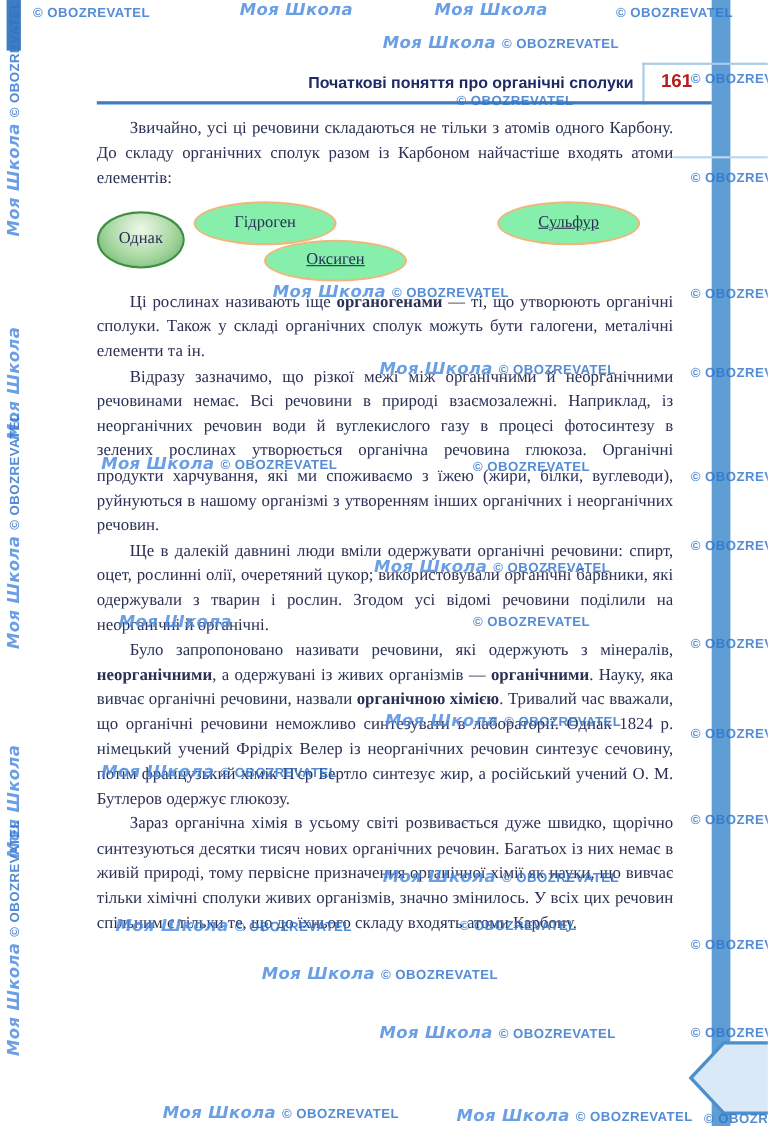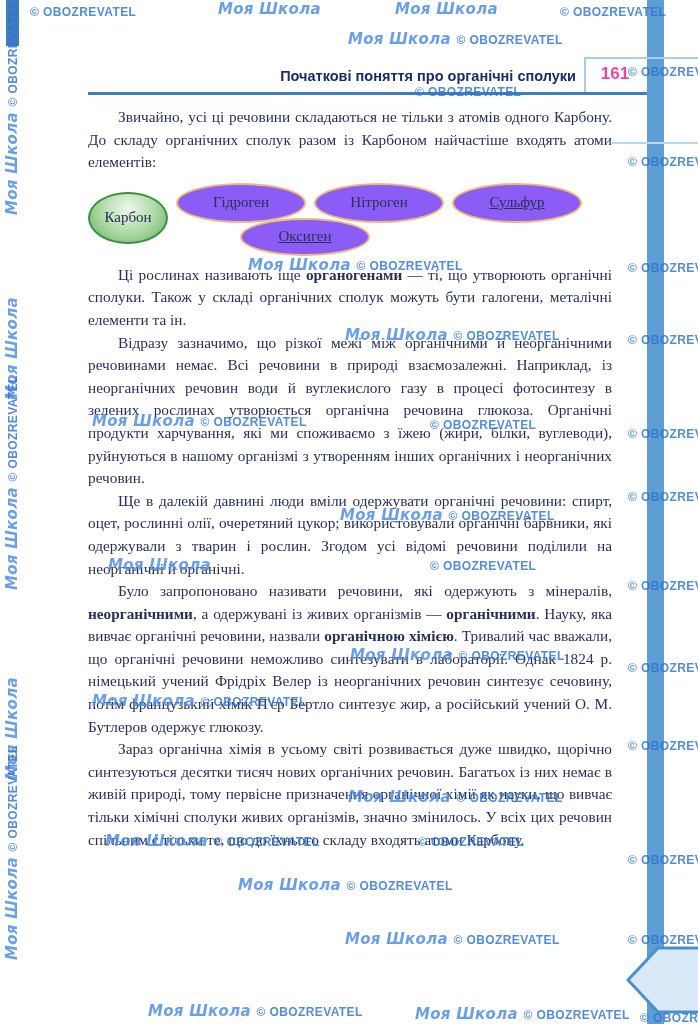--- a/index.html
+++ b/index.html
@@ -13,32 +13,32 @@
   .thin-top{position:absolute;left:584px;top:57px;width:114px;height:2px;background:#a9cbe9;}
   .thin-vert{position:absolute;left:584px;top:57px;width:2px;height:38px;background:#a9cbe9;}
   .thin-right2{position:absolute;left:612px;top:142px;width:86px;height:2px;background:#bcd6ee;}
   .corner-strip{position:absolute;left:6px;top:0;width:13px;height:46px;background:#3f7cc0;}
   .hexagon{position:absolute;left:626px;top:944px;}
 
   
   .header-title{position:absolute;left:88px;top:68px;width:488px;text-align:right;
     font-family:"Liberation Sans",sans-serif;font-weight:bold;font-size:14.5px;color:#1e2a66;}
   .page-num{position:absolute;left:586px;top:64px;width:58px;text-align:center;
-    font-family:"Liberation Sans",sans-serif;font-weight:bold;font-size:17px;color:#ec4899;}
+    font-family:"Liberation Sans",sans-serif;font-weight:bold;font-size:17px;color:#b91c1c;}
 
   
   .content{position:absolute;left:88px;top:106px;width:524px;font-size:15.3px;
     line-height:22.6px;color:#2a3055;text-align:justify;}
   .content p{margin:0;text-indent:30px;}
   .content b{font-weight:bold;margin-top:12px;}
 
   
   .diagram{position:relative;height:80px;margin:6px 0 4px;}
   .oval{position:absolute;display:flex;align-items:center;justify-content:center;
-    border-radius:50%;background:#8b5cf6;border:2px solid #edb87e;font-size:15px;color:#2a3055;}
+    border-radius:50%;background:#86efac;border:2px solid #edb87e;font-size:15px;color:#2a3055;}
   .oval-karbon{left:0;top:12px;width:76px;height:48px;
     background:radial-gradient(ellipse at 50% 30%, #eef8ea 0%, #a8d8a2 55%, #5fae60 100%);
     border-color:#3e8f42;}
   .oval-hidrohen{left:88px;top:3px;width:126px;height:36px;}
   .oval-nitrohen{left:226px;top:3px;width:126px;height:36px;}
   .oval-sulfur{left:364px;top:3px;width:126px;height:36px;text-decoration:underline;}
   .oval-oksyhen{left:152px;top:38px;width:126px;height:34px;text-decoration:underline;}
   .oval-fosfor{left:292px;top:38px;width:124px;height:34px;}
 
   
@@ -76,27 +76,24 @@
   <div class="page-num">161</div>
 
   <div class="content">
 
     <p>
       <span>Звичайно, усі ці речовини складаються не тільки з атомів одного Карбону. До складу органічних сполук разом із Карбоном найчастіше входять атоми елементів:</span>
     </p>
 
     <div class="diagram">
       <div class="oval oval-karbon">
-        <span>Карбон</span>
+        <span>Однак</span>
       </div>
       <div class="oval oval-hidrohen">
         <span>Гідроген</span>
-      </div>
-      <div class="oval oval-nitrohen">
-        <span>Нітроген</span>
       </div>
       <div class="oval oval-sulfur">
         <span>Сульфур</span>
       </div>
       <div class="oval oval-oksyhen">
         <span>Оксиген</span>
       </div>
     </div>
 
     <p>

